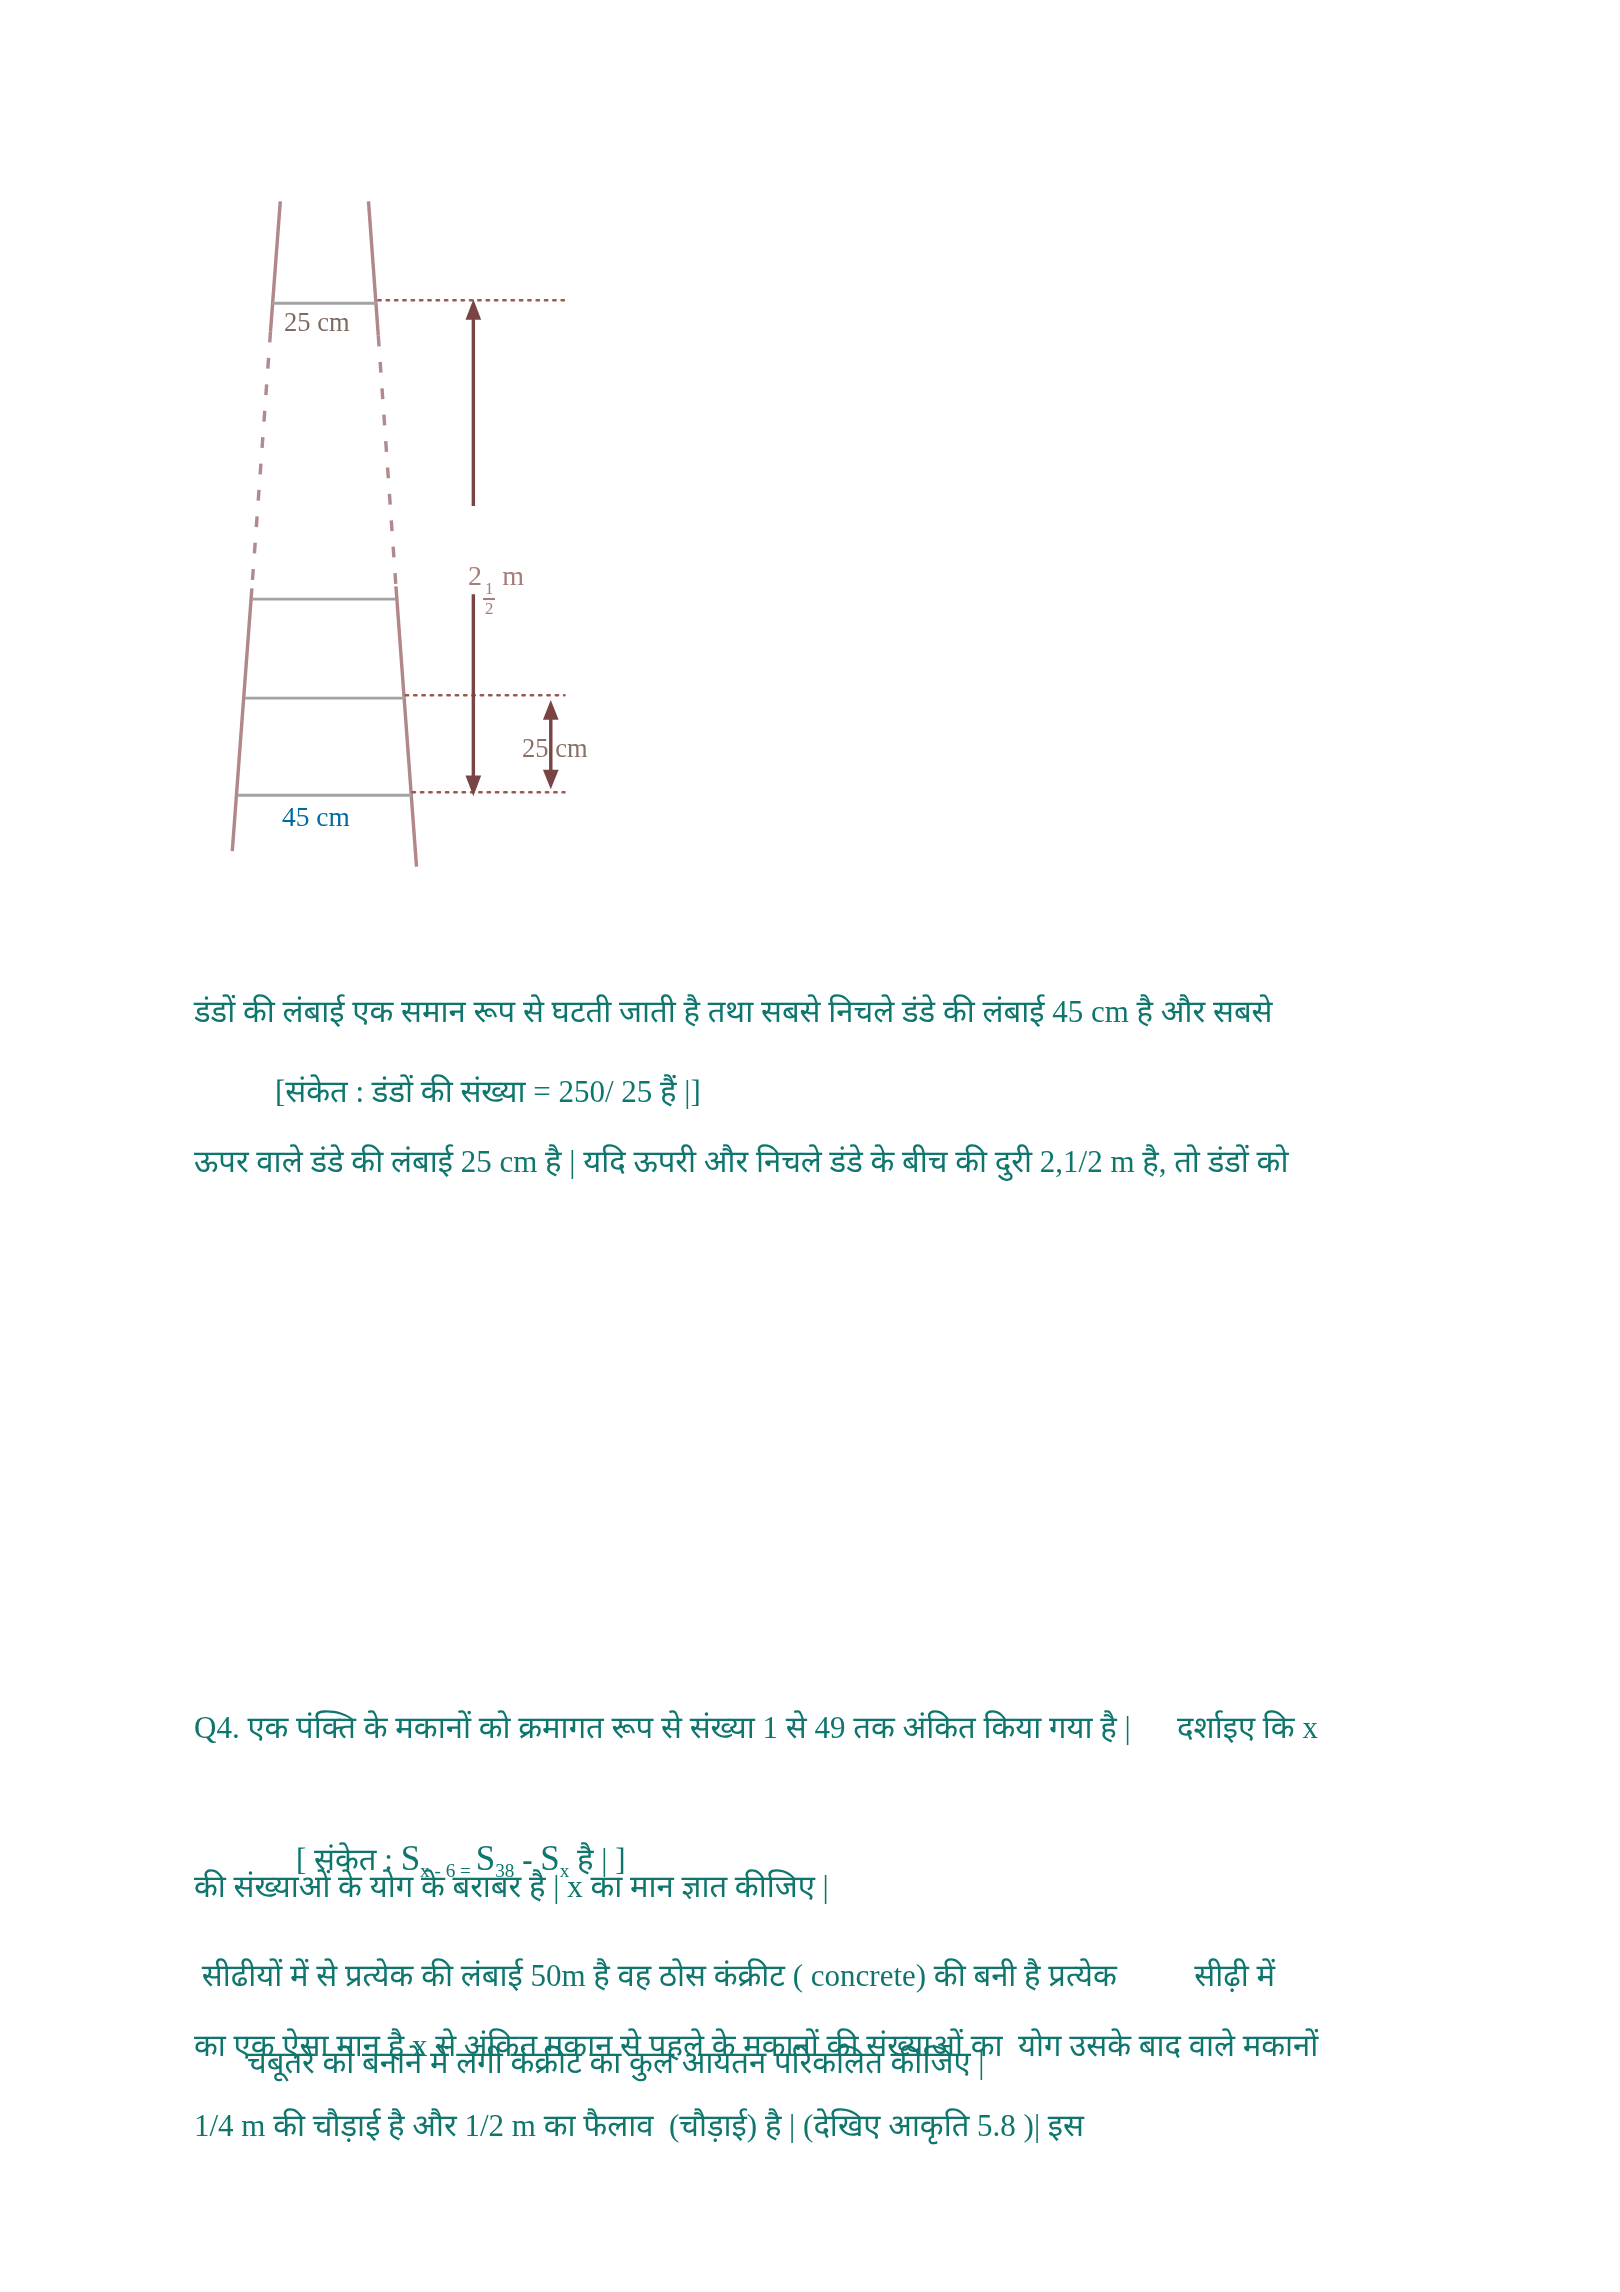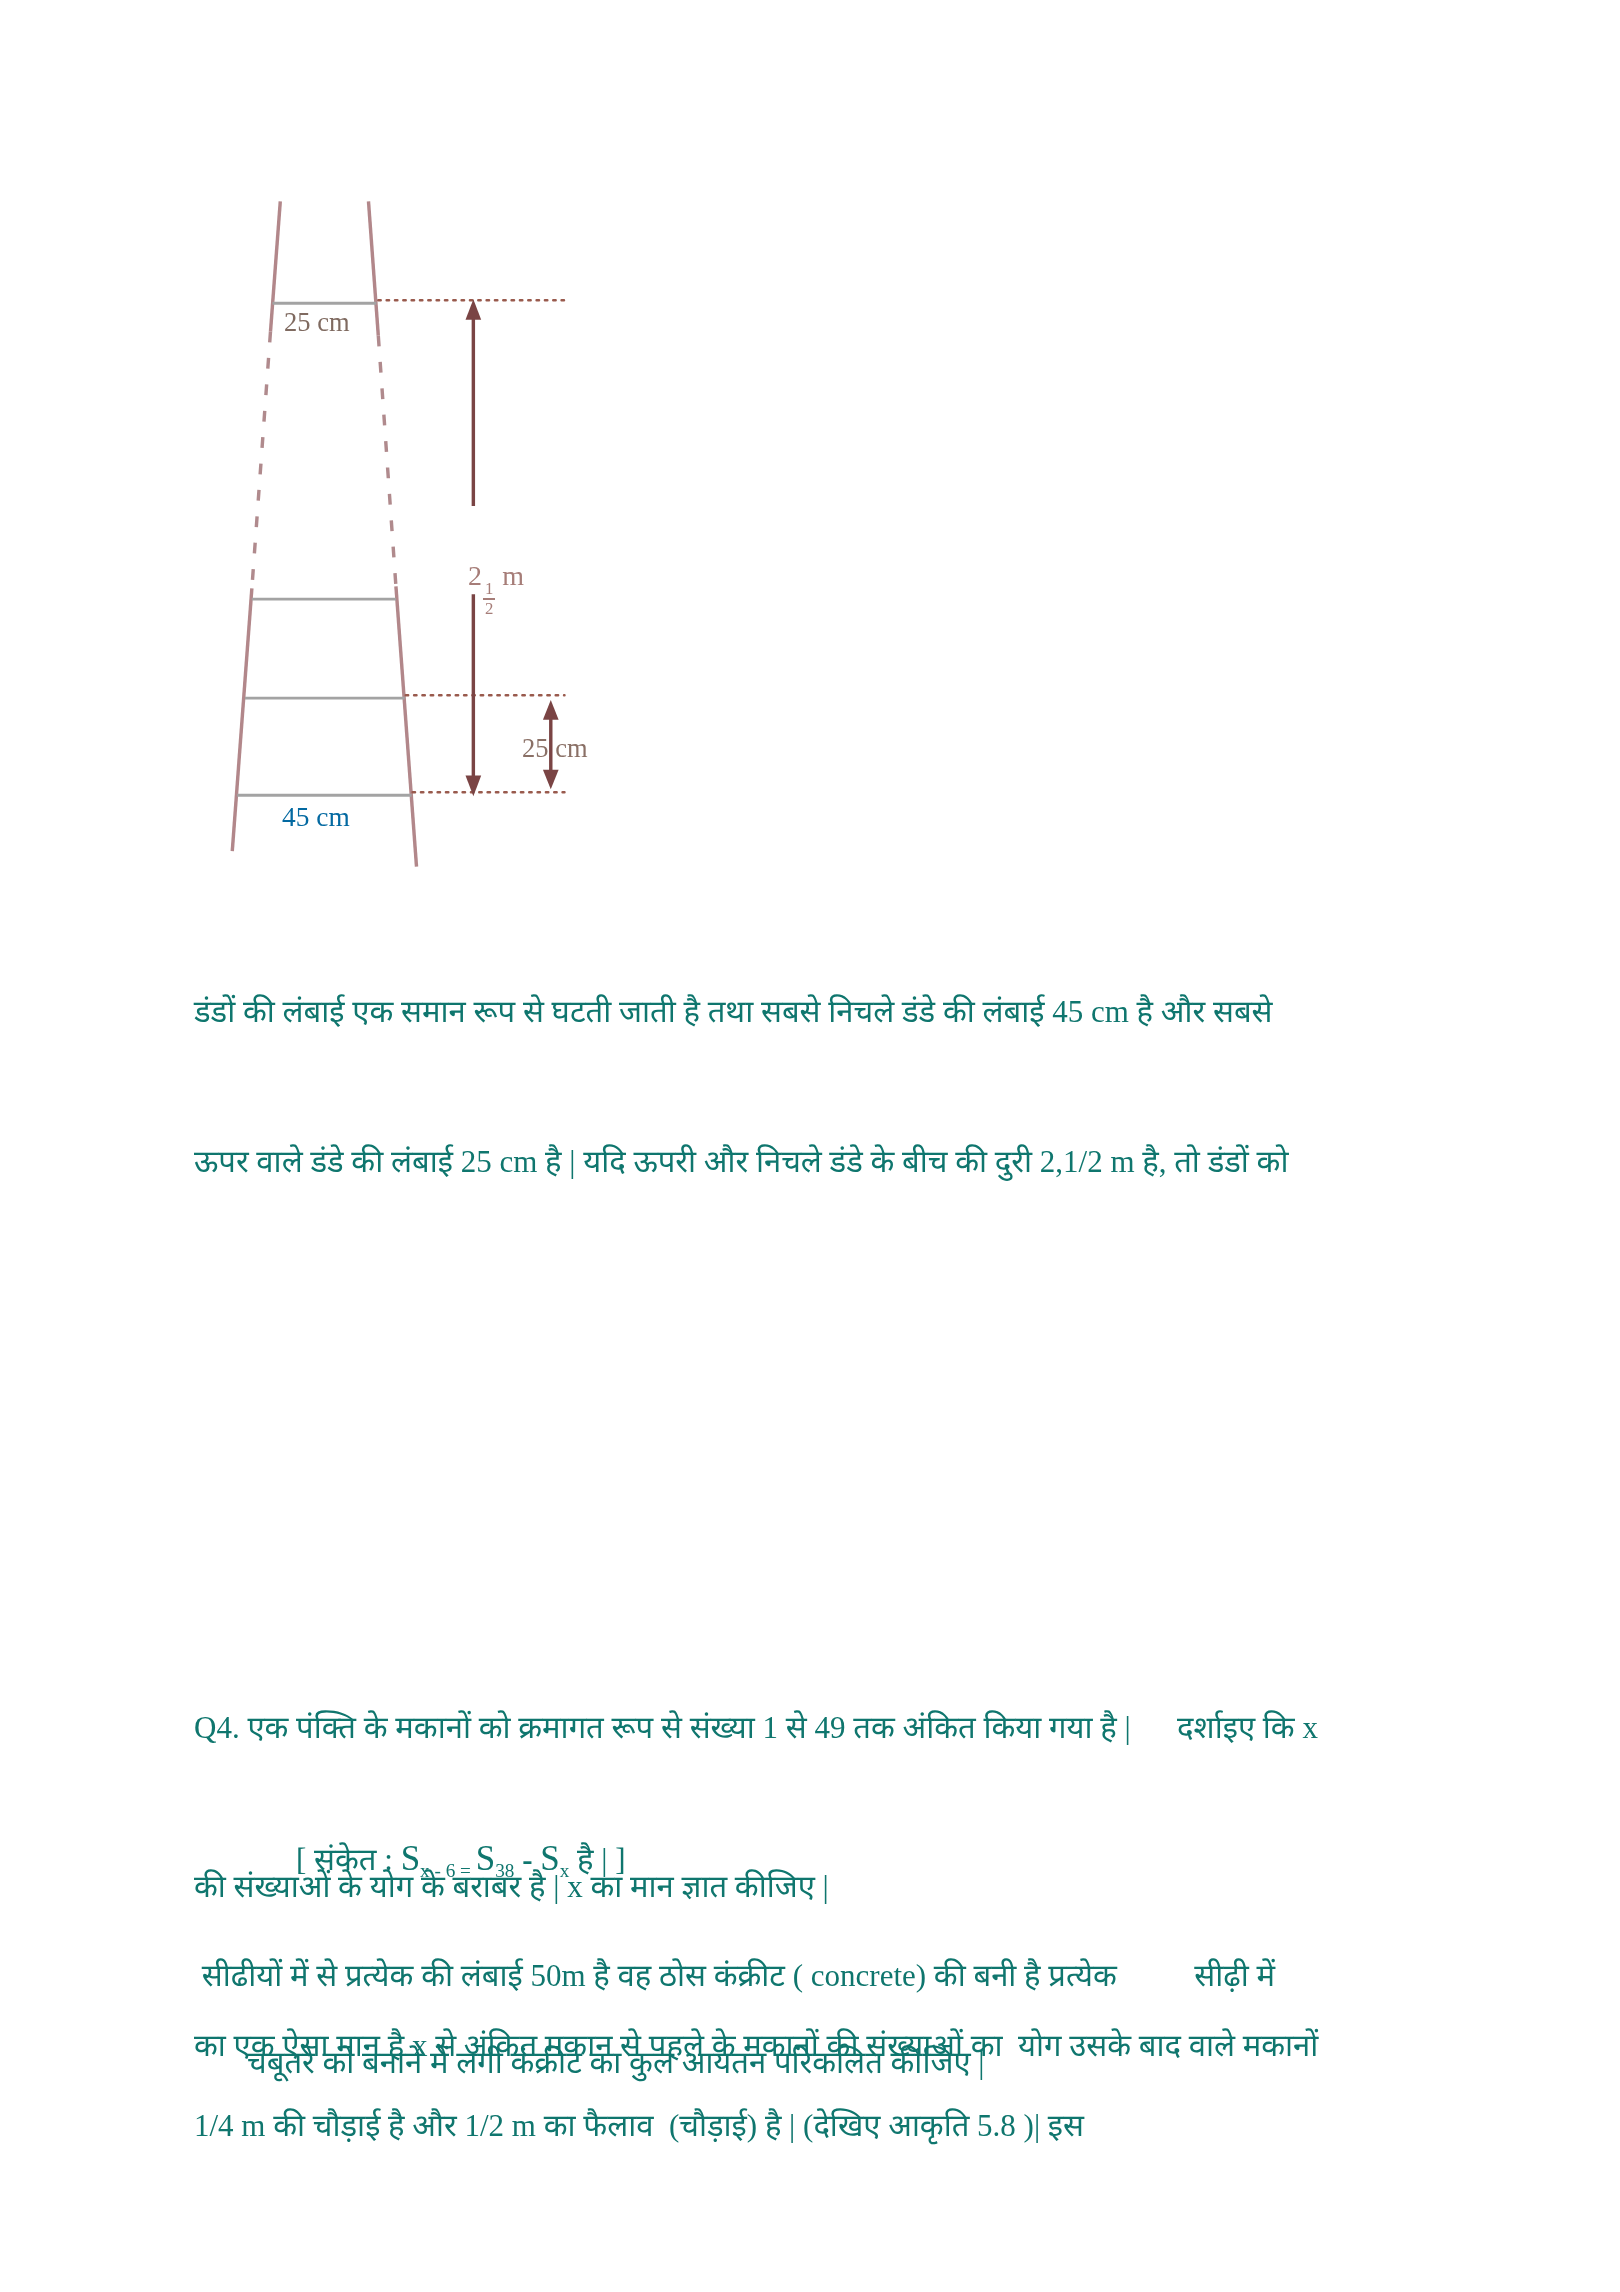--- a/index.html
+++ b/index.html
@@ -96,20 +96,21 @@
 
   <div class="dim-label" style="left:522px;top:733px;font-size:26.5px;color:#8a7066;">25 cm</div>
 
   <div class="dim-label" style="left:282px;top:802px;font-size:27.4px;color:#0369a1;">45 cm</div>
 
   <div class="abs txt" style="left:194px;top:887px;">
     <div class="txtline">डंडों की लंबाई एक समान रूप से घटती जाती है तथा सबसे निचले डंडे की लंबाई 45 cm है और सबसे</div>
     <div class="txtline">ऊपर वाले डंडे की लंबाई 25 cm है | यदि ऊपरी और निचले डंडे के बीच की दुरी 2,1/2 m है, तो डंडों को</div>
   </div>
 
+  <div class="abs txt hint" style="left:275px;top:1067px;">[संकेत : डंडों की संख्या = 250/ 25 हैं |]</div>
 
   <div class="abs txt" style="left:194px;top:1595px;line-height:53px;">
     <div class="txtline">Q4. एक पंक्ति के मकानों को क्रमागत रूप से संख्या 1 से 49 तक अंकित किया गया है |      दर्शाइए कि x</div>
     <div class="txtline">की संख्याओं के योग के बराबर है | x का मान ज्ञात कीजिए |</div>
     <div class="txtline">का एक ऐसा मान है x से अंकित मकान से पहले के मकानों की संख्याओं का  योग उसके बाद वाले मकानों</div>
   </div>
 
   <div class="abs txt hint" style="left:265px;top:1784px;">
     <span>[ संकेत : </span><span style="font-size:35px;">S</span><sub>x - 6 = </sub><span style="font-size:35px;">S</span><sub>38</sub><span style="font-weight:bold;"> - </span><span style="font-size:35px;">S</span><sub>x</sub><span> है | ]</span>
   </div>

